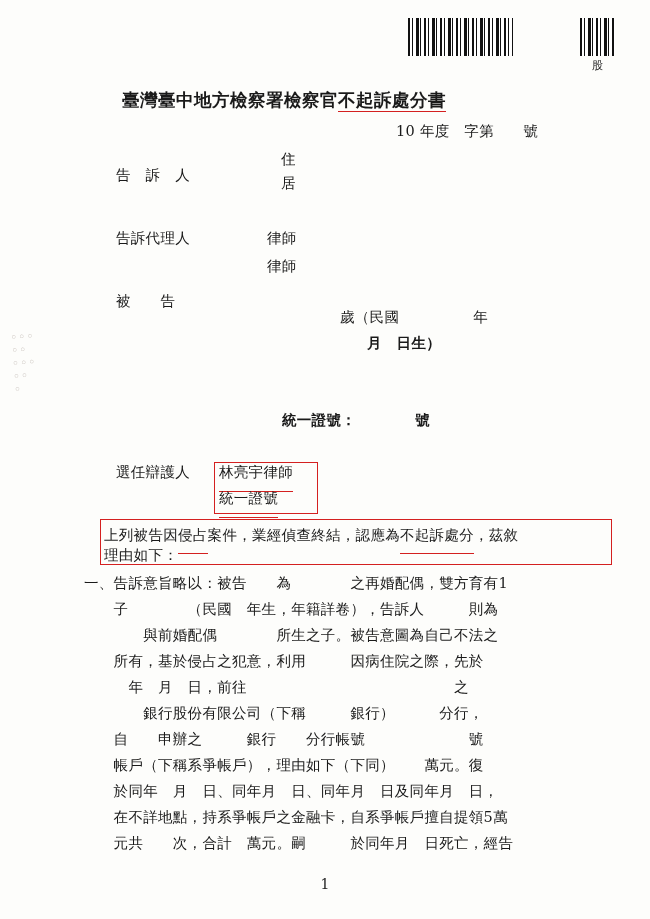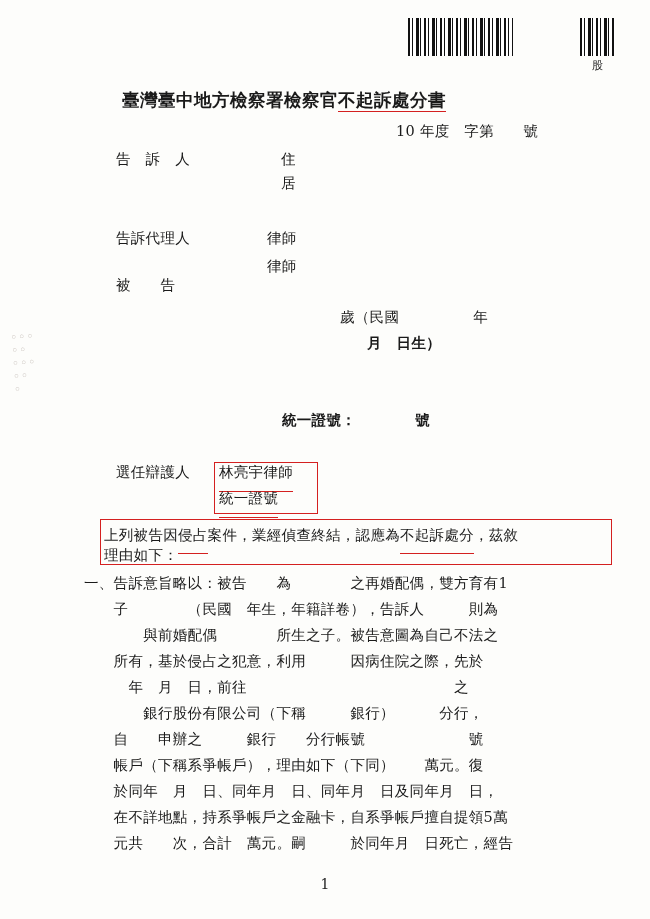--- a/index.html
+++ b/index.html
@@ -124,29 +124,29 @@
   <div class="barcode-label" id="barcode-side-label">股</div>
 
   <div class="margin-marks">
     ◦◦◦<br>◦◦<br>◦◦◦<br>◦◦<br>◦
   </div>
 
   <div id="doc-title"><span>臺灣臺中地方檢察署檢察官</span><span class="u-red">不起訴處分書</span></div>
 
   <div class="ln" style="left:396px; top:122px;">10 年度　字第　　號</div>
 
-  <div class="ln" style="left:116px; top:150px;">告　訴　人</div>
+  <div class="ln" style="left:116px; top:166px;">告　訴　人</div>
   <div class="ln" style="left:281px; top:150px;">住</div>
   <div class="ln" style="left:281px; top:174px;">居</div>
 
   <div class="ln" style="left:116px; top:229px;">告訴代理人</div>
   <div class="ln" style="left:267px; top:229px;">律師</div>
   <div class="ln" style="left:267px; top:257px;">律師</div>
 
-  <div class="ln" style="left:116px; top:276px;">被　　告</div>
+  <div class="ln" style="left:116px; top:292px;">被　　告</div>
 
   <div class="ln" style="left:340px; top:308px;">歲（民國　　　　　年</div>
   <div class="ln" style="left:367px; top:334px;font-weight:bold;">月　日生）</div>
 
   <div class="ln" style="left:282px; top:411px;font-weight:bold;">統一證號：　　　　號</div>
 
   <div class="ln" style="left:116px; top:463px;">選任辯護人</div>
   <div class="ln red-underline" style="left:219px; top:463px;">林亮宇律師</div>
   <div class="ln red-underline" style="left:219px; top:489px;">統一證號</div>
   <div class="red-box" id="box-defender"></div>

